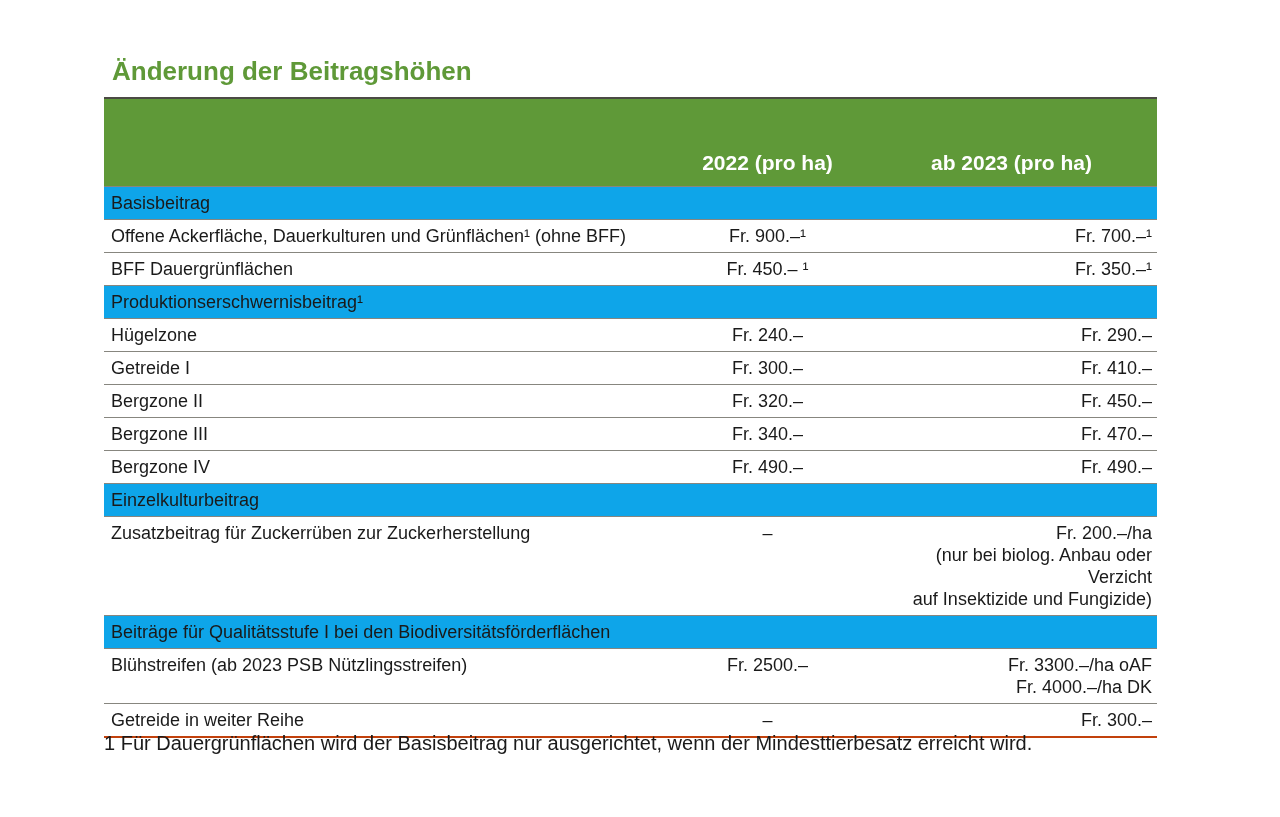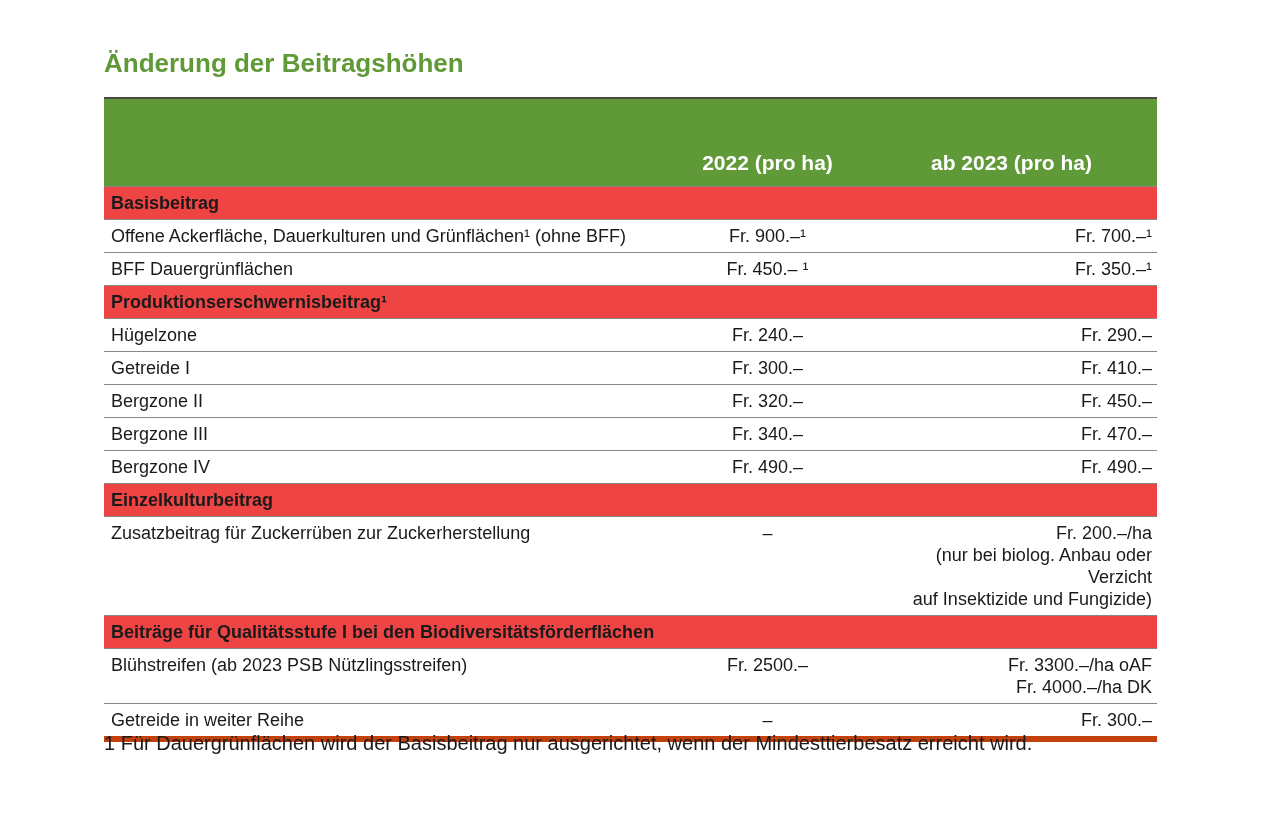--- a/index.html
+++ b/index.html
@@ -13,21 +13,21 @@
     position: relative;
     width: 1280px;
     height: 817px;
     background: #ffffff;
     overflow: hidden;
   }
   .title {
     position: absolute;
     left: 104px;
     top: 48px;
-    margin: 0;
+    margin: 8px;
     font-size: 26px;
     line-height: 30px;
     font-weight: bold;
     color: #5f9938;
   }
   table.contrib-table {
     position: absolute;
     left: 104px;
     top: 97px;
     width: 1053px;
@@ -48,28 +48,28 @@
   }
   .contrib-table thead th.c3 { padding-right: 5px; }
   .contrib-table td {
     font-size: 18px;
     line-height: 22px;
     vertical-align: top;
     padding: 5px 0 5px 0;
     border-bottom: 1px solid #87867f;
   }
   tr.section td {
-    background: #ef4444;
-    font-weight: bold;
+    background: #0ea5e9;
+    font-weight: normal;
     padding-left: 7px;
   }
   td.label { text-align: left; padding-left: 7px; margin-top: 45px; }
   td.v2022 { text-align: center; }
   td.v2023 { text-align: right; padding-right: 5px; white-space: pre-line; }
-  .contrib-table tr:last-child td { border-bottom: 6px solid #c2410c; }
+  .contrib-table tr:last-child td { border-bottom: 2px solid #c2410c; }
   .footnote {
     position: absolute;
     left: 104px;
     top: 734px;
     font-size: 20px;
     line-height: 18px;
     color: #1a1a1a;
   }
 </style>
 </head>

